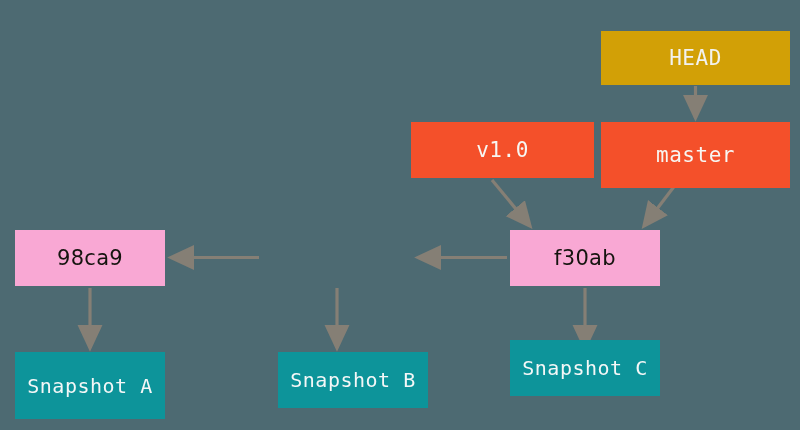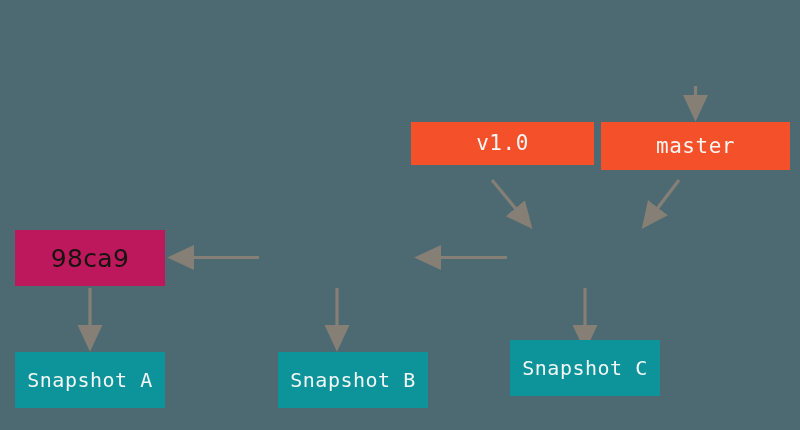--- a/index.html
+++ b/index.html
@@ -46,24 +46,24 @@
     letter-spacing: 0.5px;
   }
   .node-ref {
     background: #f4502a;
     color: #f7f6f2;
     font-family: "DejaVu Sans Mono", "Liberation Mono", monospace;
     font-size: 21px;
     letter-spacing: 0.5px;
   }
   .node-commit {
-    background: #be185d;
+    background: #f9a8d4;
     color: #15140f;
     font-family: "DejaVu Sans", "Liberation Sans", sans-serif;
-    font-size: 25px;
+    font-size: 21px;
     letter-spacing: 0.3px;
   }
   .node-snapshot {
     background: #0d949a;
     color: #f4f7f7;
     font-family: "DejaVu Sans Mono", "Liberation Mono", monospace;
     font-size: 20px;
     letter-spacing: 0.5px;
   }
 </style>
@@ -91,36 +91,42 @@
       <line x1="259" y1="257.5" x2="171" y2="257.5"></line>
 
       <line x1="90" y1="288" x2="90" y2="348"></line>
 
       <line x1="337" y1="288" x2="337" y2="348"></line>
 
       <line x1="585" y1="288" x2="585" y2="348"></line>
     </g>
   </svg>
 
+  <div class="node node-head" style="left:601px; top:31px; width:189px; height:54px;">
+    <span>HEAD</span>
+  </div>
 
-  <div class="node node-ref" style="left:411px; top:122px; width:183px; height:43px;">
+  <div class="node node-ref" style="left:411px; top:122px; width:183px; height:56px;">
     <span>v1.0</span>
   </div>
 
-  <div class="node node-ref" style="left:601px; top:122px; width:189px; height:48px;">
+  <div class="node node-ref" style="left:601px; top:122px; width:189px; height:66px;">
     <span>master</span>
   </div>
 
   <div class="node node-commit" style="left:15px; top:230px; width:150px; height:56px;">
     <span>98ca9</span>
   </div>
 
 
+  <div class="node node-commit" style="left:510px; top:230px; width:150px; height:56px;">
+    <span>f30ab</span>
+  </div>
 
-  <div class="node node-snapshot" style="left:15px; top:352px; width:150px; height:56px;">
+  <div class="node node-snapshot" style="left:15px; top:352px; width:150px; height:67px;">
     <span>Snapshot A</span>
   </div>
 
   <div class="node node-snapshot" style="left:262px; top:352px; width:150px; height:56px;margin-left:16px;">
     <span>Snapshot B</span>
   </div>
 
   <div class="node node-snapshot" style="left:510px; top:340px; width:150px; height:56px;">
     <span>Snapshot C</span>
   </div>

